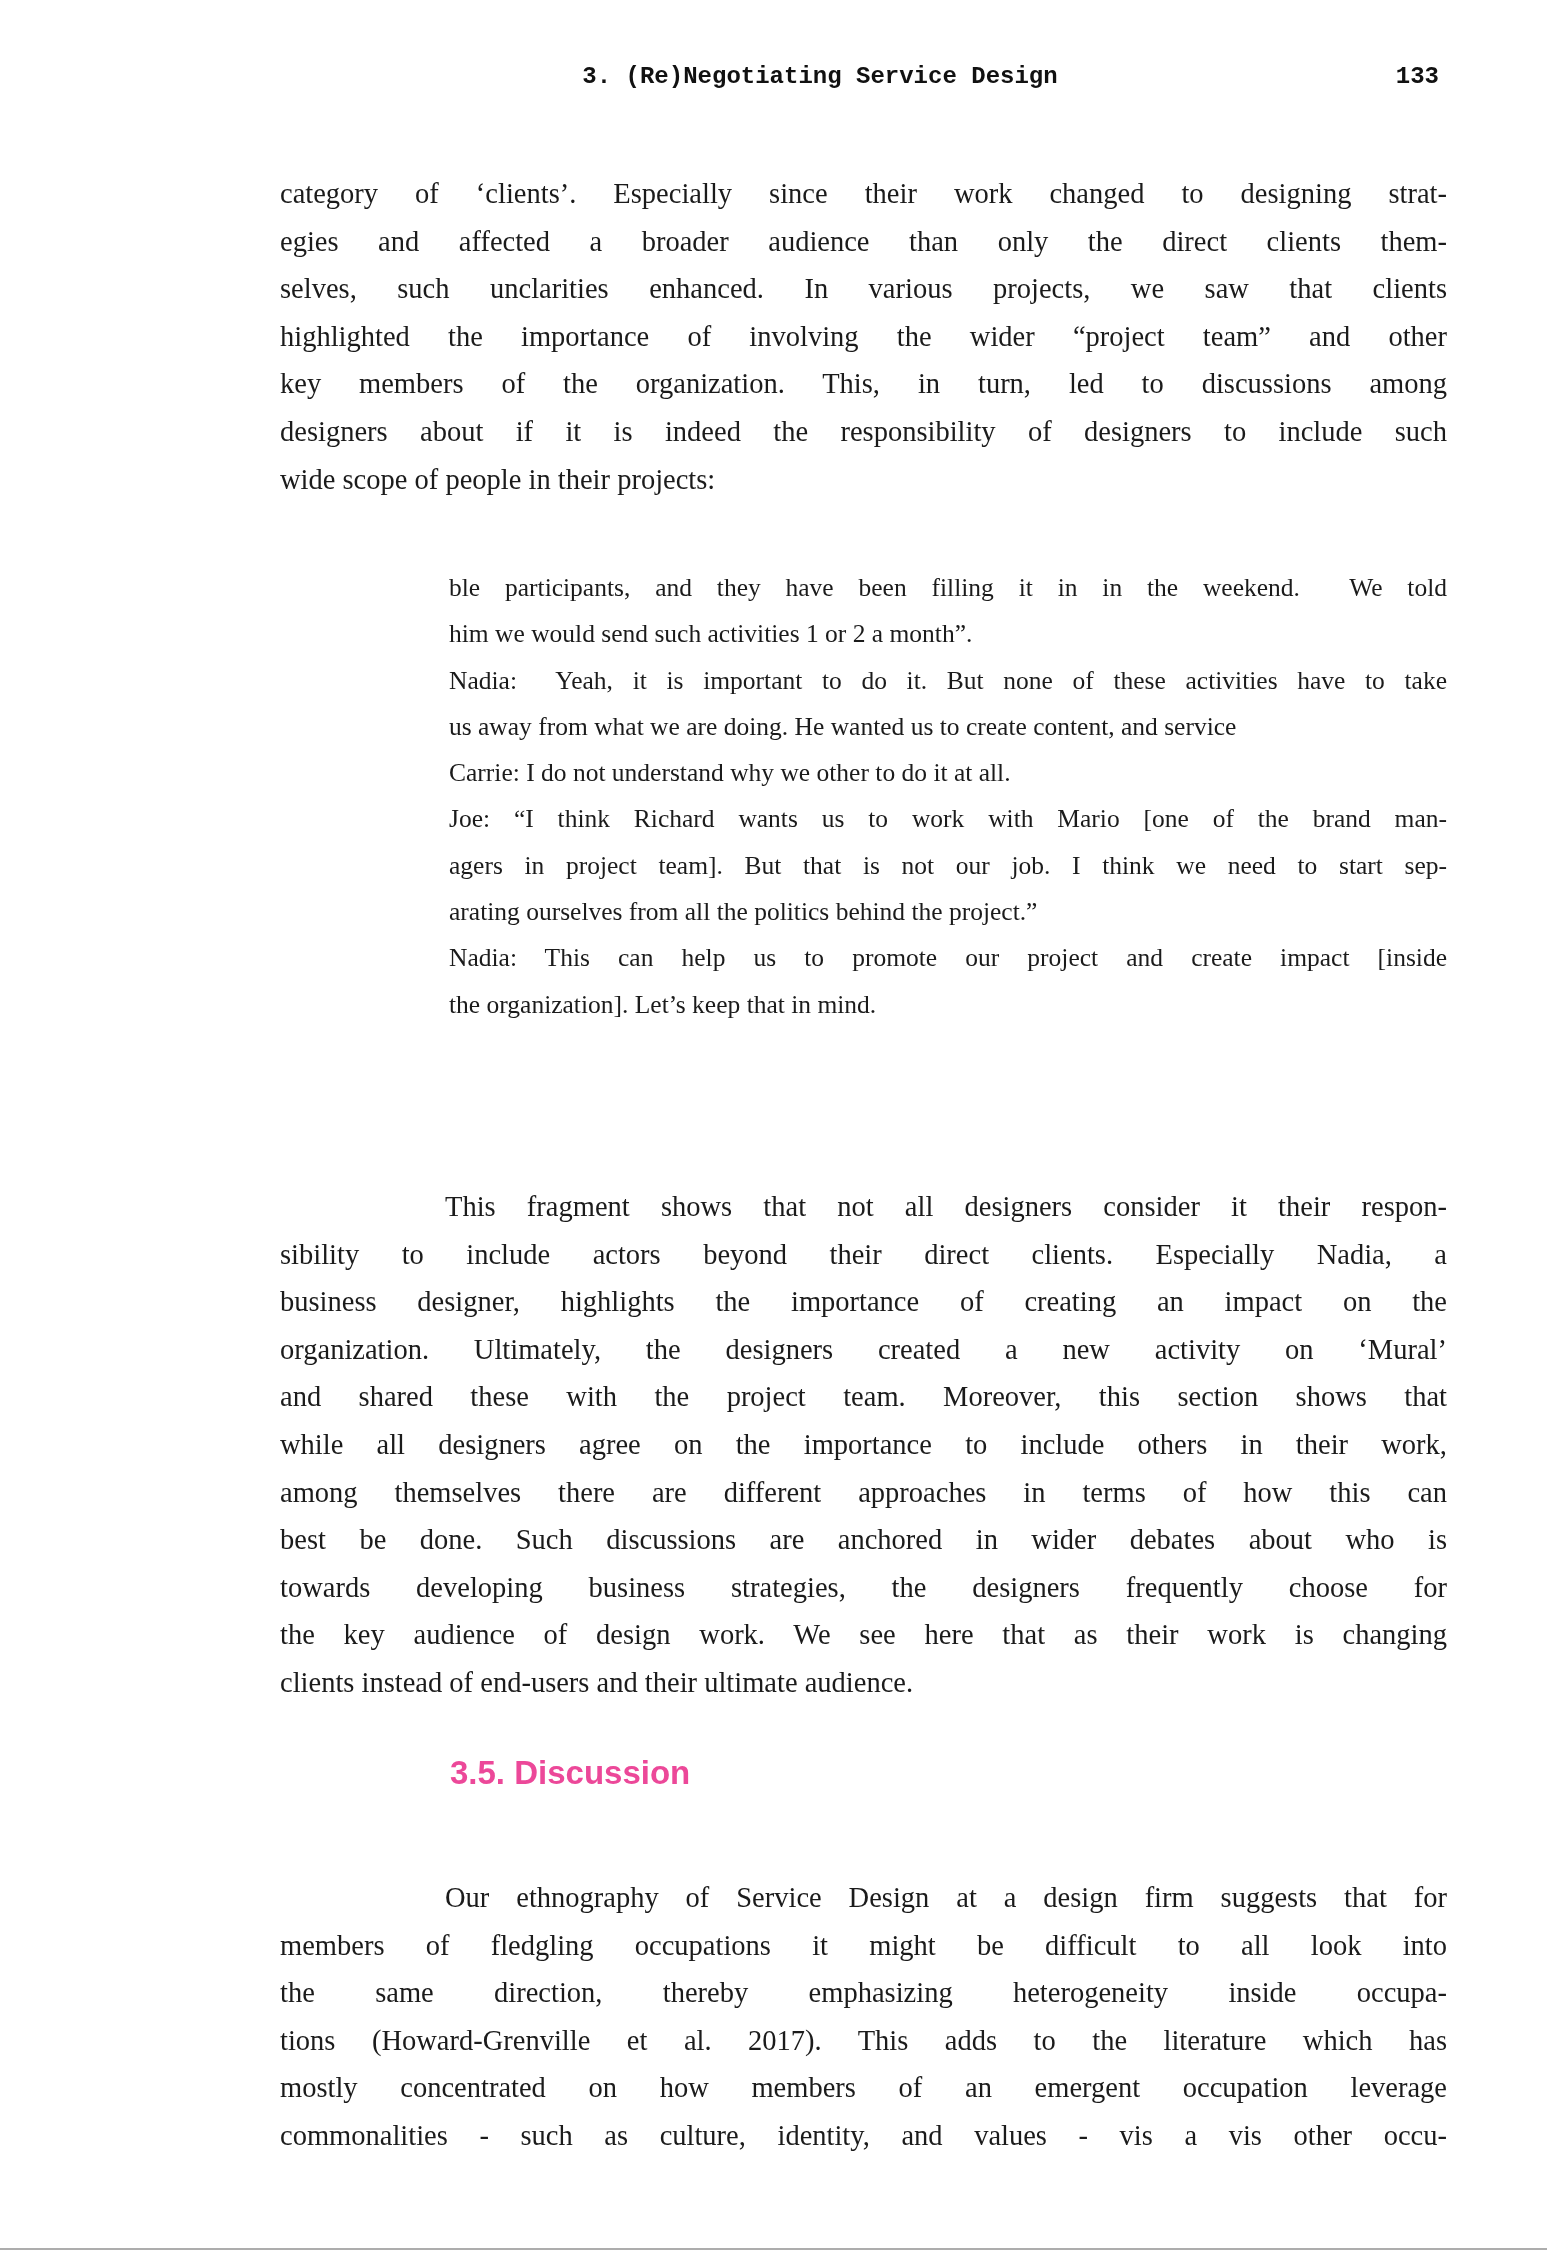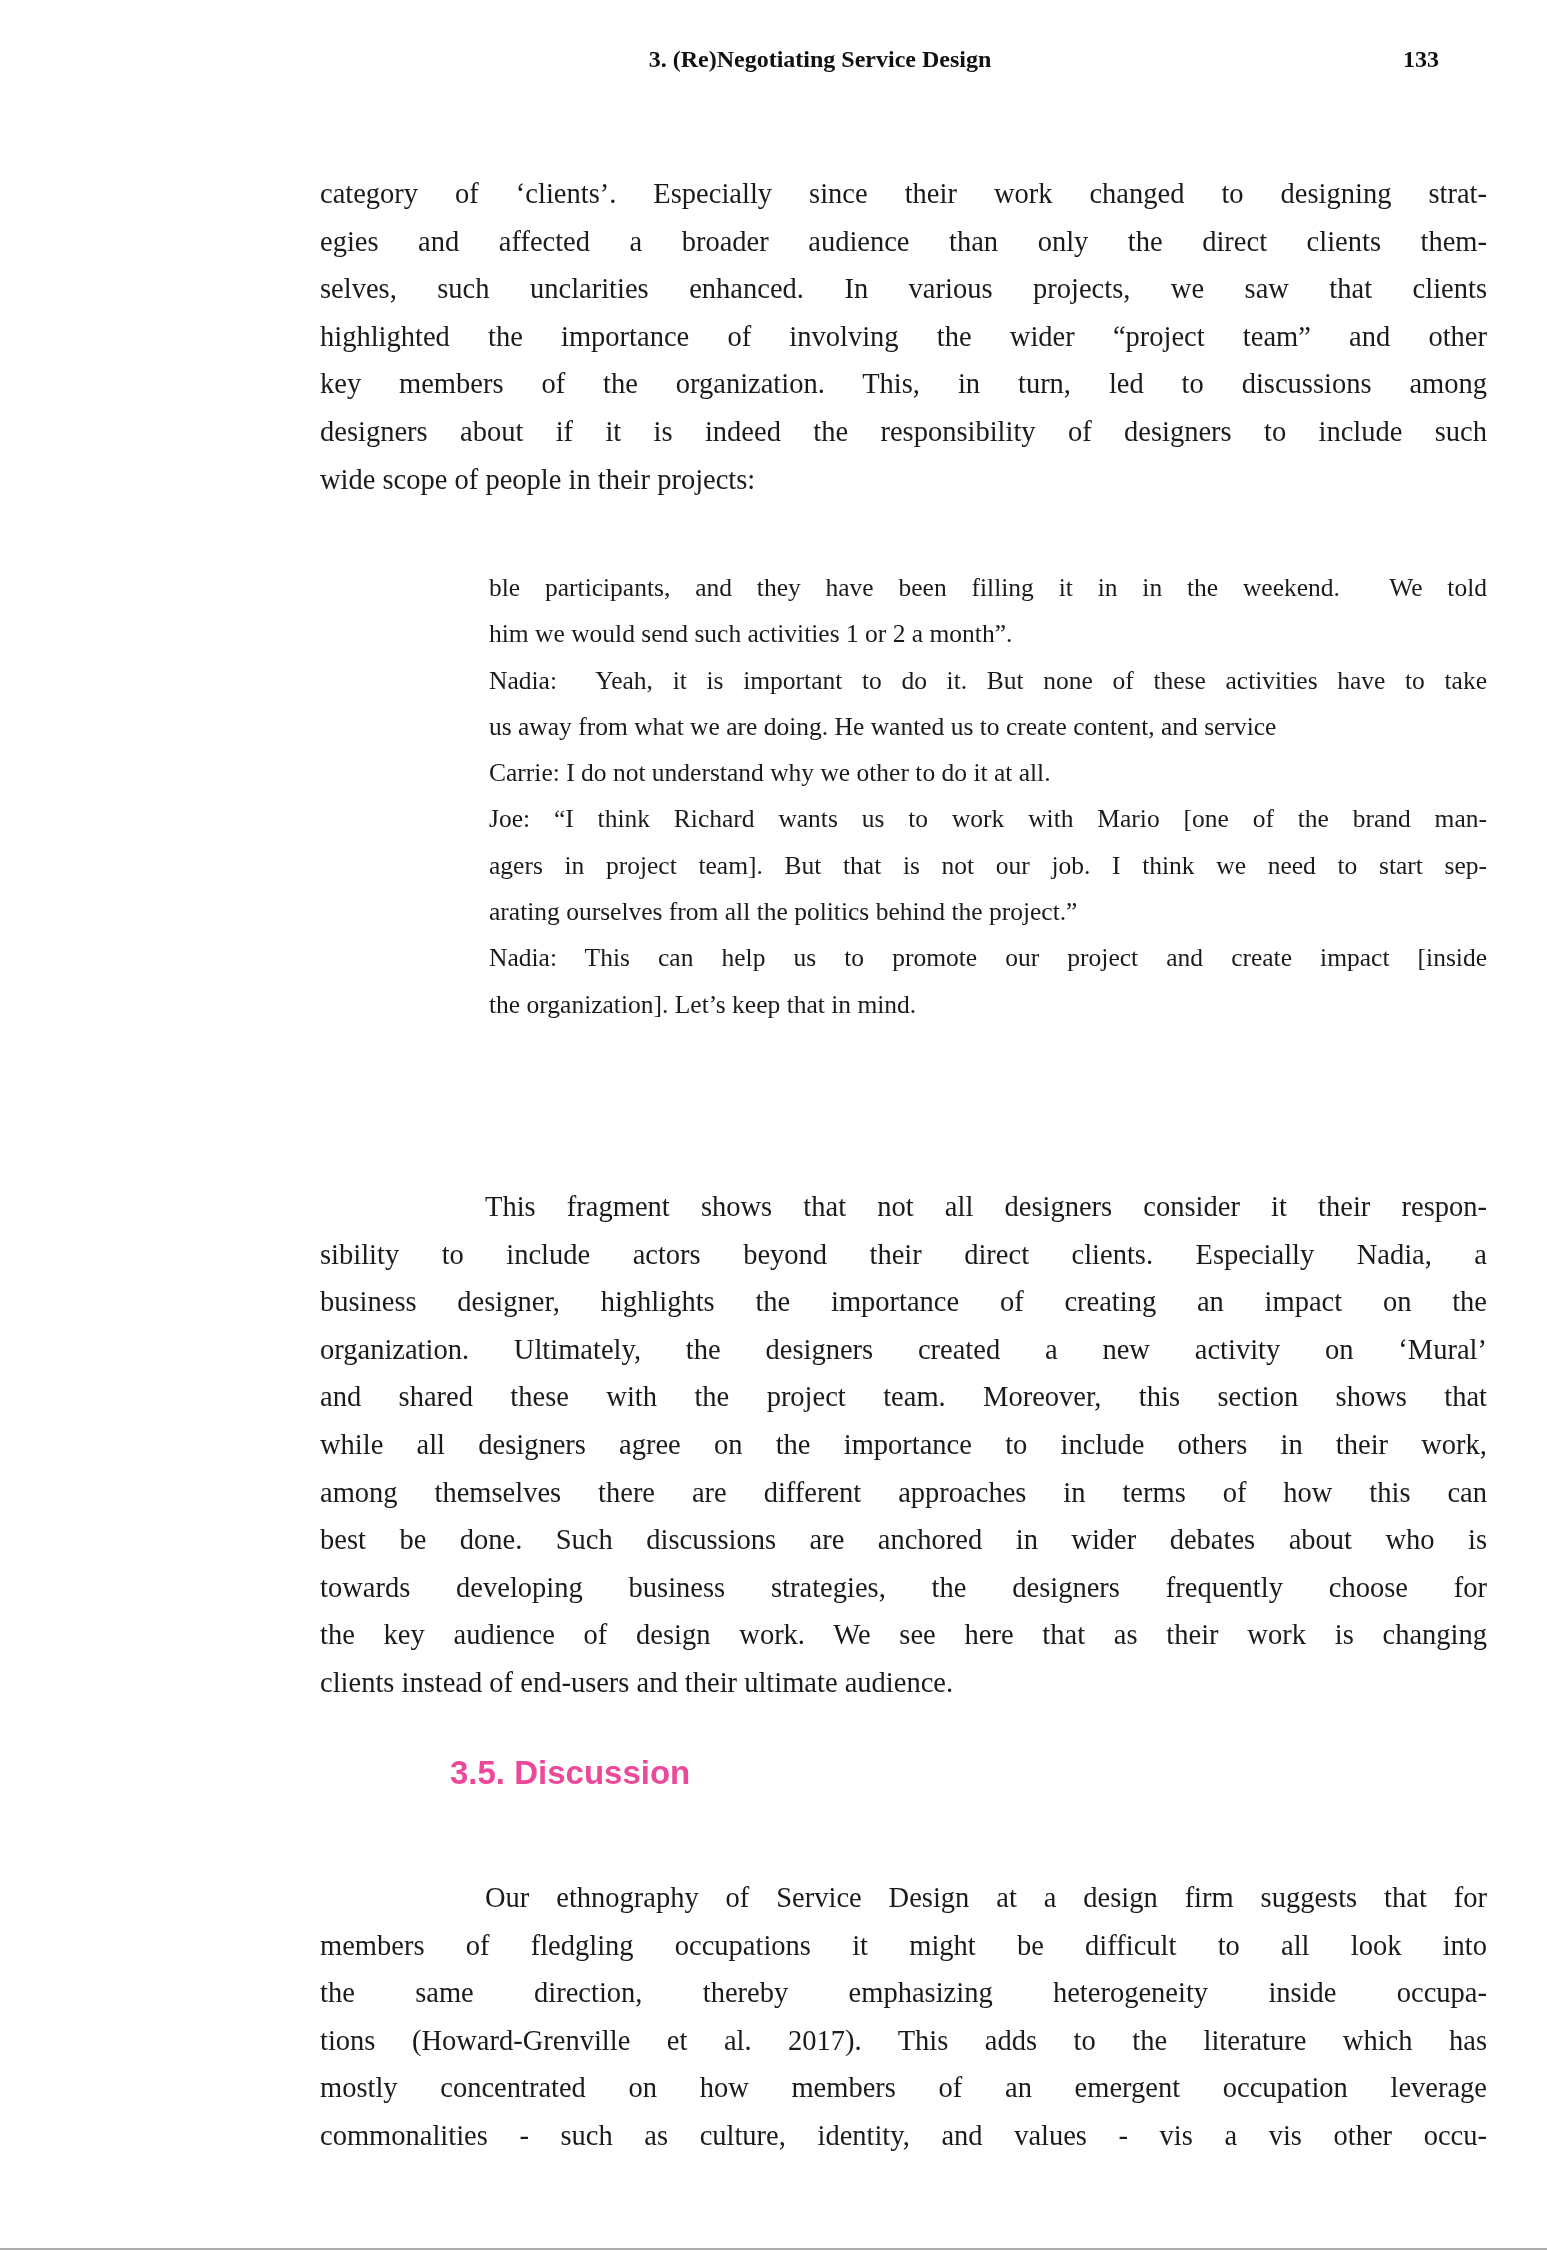--- a/index.html
+++ b/index.html
@@ -11,25 +11,25 @@
     position: relative;
     width: 1547px;
     height: 2250px;
     background: #ffffff;
     overflow: hidden;
     color: #1b1b1b;
   }
   
   .running-header {
     position: absolute;
-    top: 46px;
+    top: 63px;
     left: 0;
     width: 100%;
     height: 32px;
-    font-family: Liberation Serif, serif;
+    font-family: Liberation Mono, monospace;
     font-weight: 700;
     font-size: 24px;
     color: #111;
   }
   .chapter-title {
     position: absolute;
     left: 820px;
     transform: translateX(-50%);
     white-space: nowrap;
   }
@@ -38,21 +38,20 @@
     right: 108px;
     top: 0;
   }
   
   .column {
     position: absolute;
     left: 280px;
     width: 1167px;
     font-family: "Liberation Serif", "DejaVu Serif", serif;
     color: #1b1b1b;
-    margin-left: 40px;
   }
   .para {
     font-size: 28.5px;
     line-height: 47.6px;
   }
   .tline {
     text-align: justify;
     text-align-last: justify;
     -moz-text-align-last: justify;
     white-space: nowrap;

